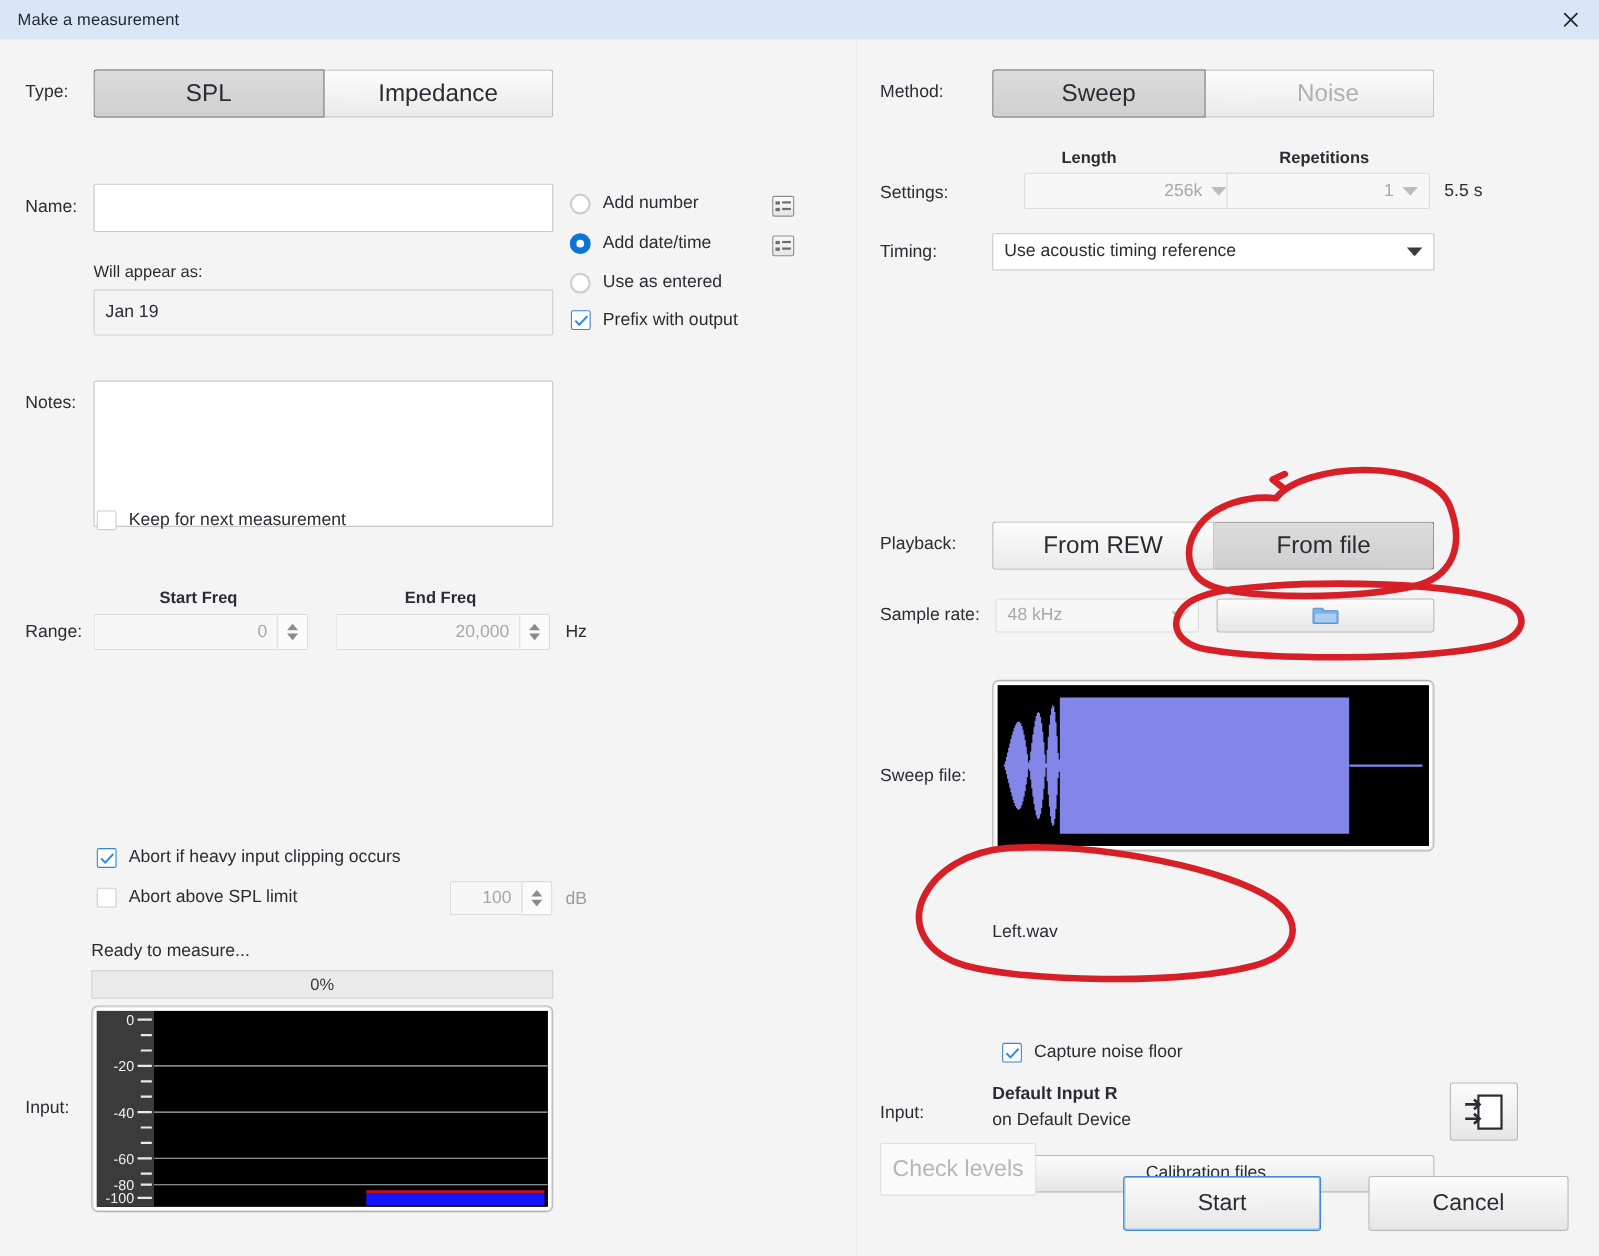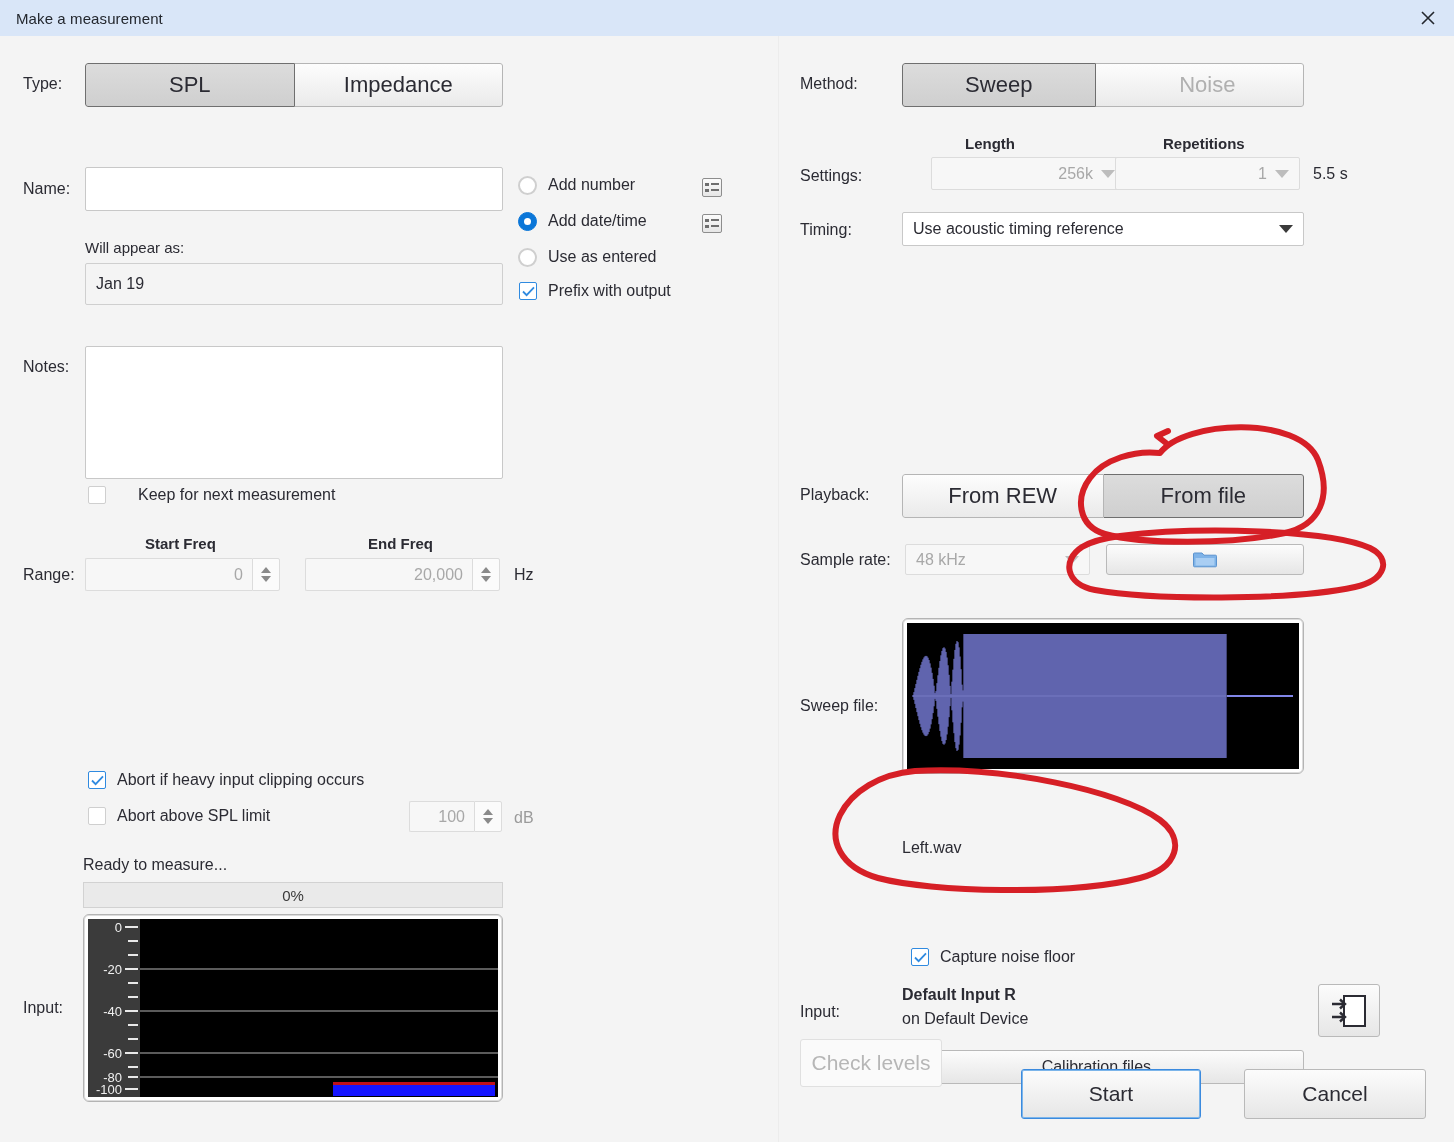--- a/index.html
+++ b/index.html
@@ -217,21 +217,21 @@
       <svg width="13" height="11" viewBox="0 0 13 11">
           <path d="M1 5.5 L4.6 9.2 L12 1.4" stroke="#2f8ae0" stroke-width="1.8" fill="none"></path>
         </svg>
     </span>
     <span class="txt">Prefix with output</span>
   </div>
 
   <span class="lbl" style="position:absolute;left:23px;top:322px;">Notes:</span>
   <div class="tf" style="position:absolute;left:85px;top:310px;width:418px;height:133px;align-items:flex-start;padding-top:6px;"></div>
 
-  <div class="opt" style="position:absolute;left:88px;top:450px;gap:21px;">
+  <div class="opt" style="position:absolute;left:88px;top:428px;">
     <span class="cb"></span>
     <span class="txt">Keep for next measurement</span>
   </div>
 
   <span class="lbl" style="position:absolute;left:145px;top:499px;font-weight:bold;font-size:15px;">Start Freq</span>
   <span class="lbl" style="position:absolute;left:368px;top:499px;font-weight:bold;font-size:15px;">End Freq</span>
   <span class="lbl" style="position:absolute;left:23px;top:530px;">Range:</span>
 
   <div class="spinbox" style="position:absolute;left:85px;top:522px;width:195px;height:33px;">
     <span class="fld">0</span>

